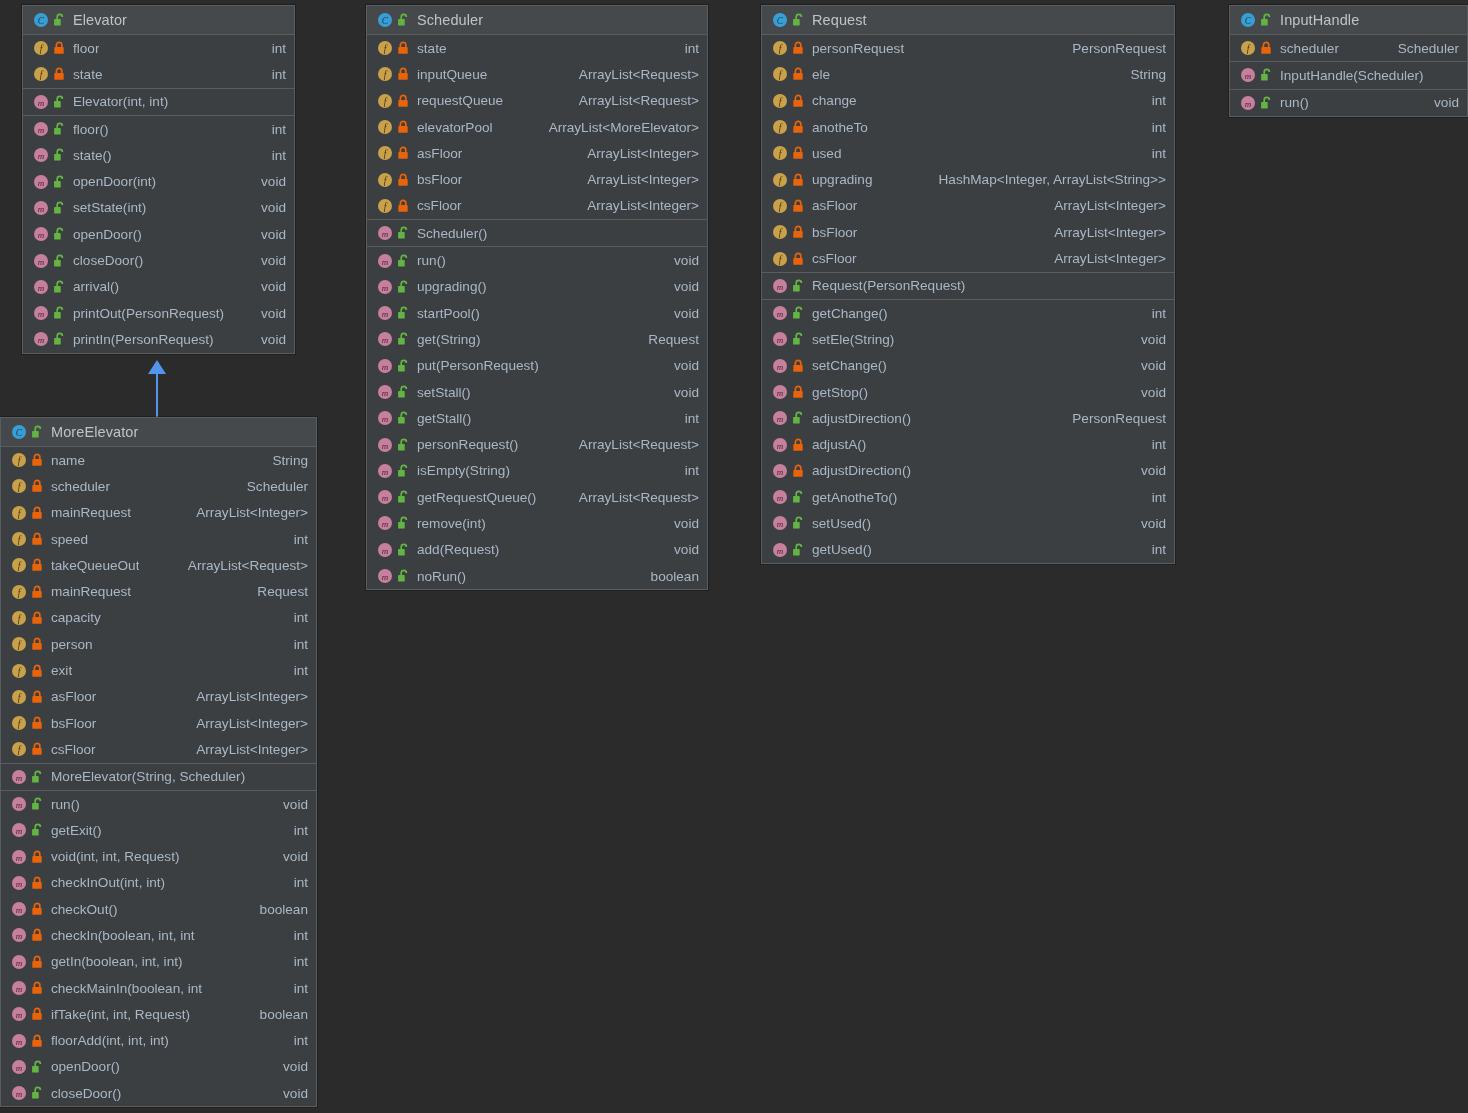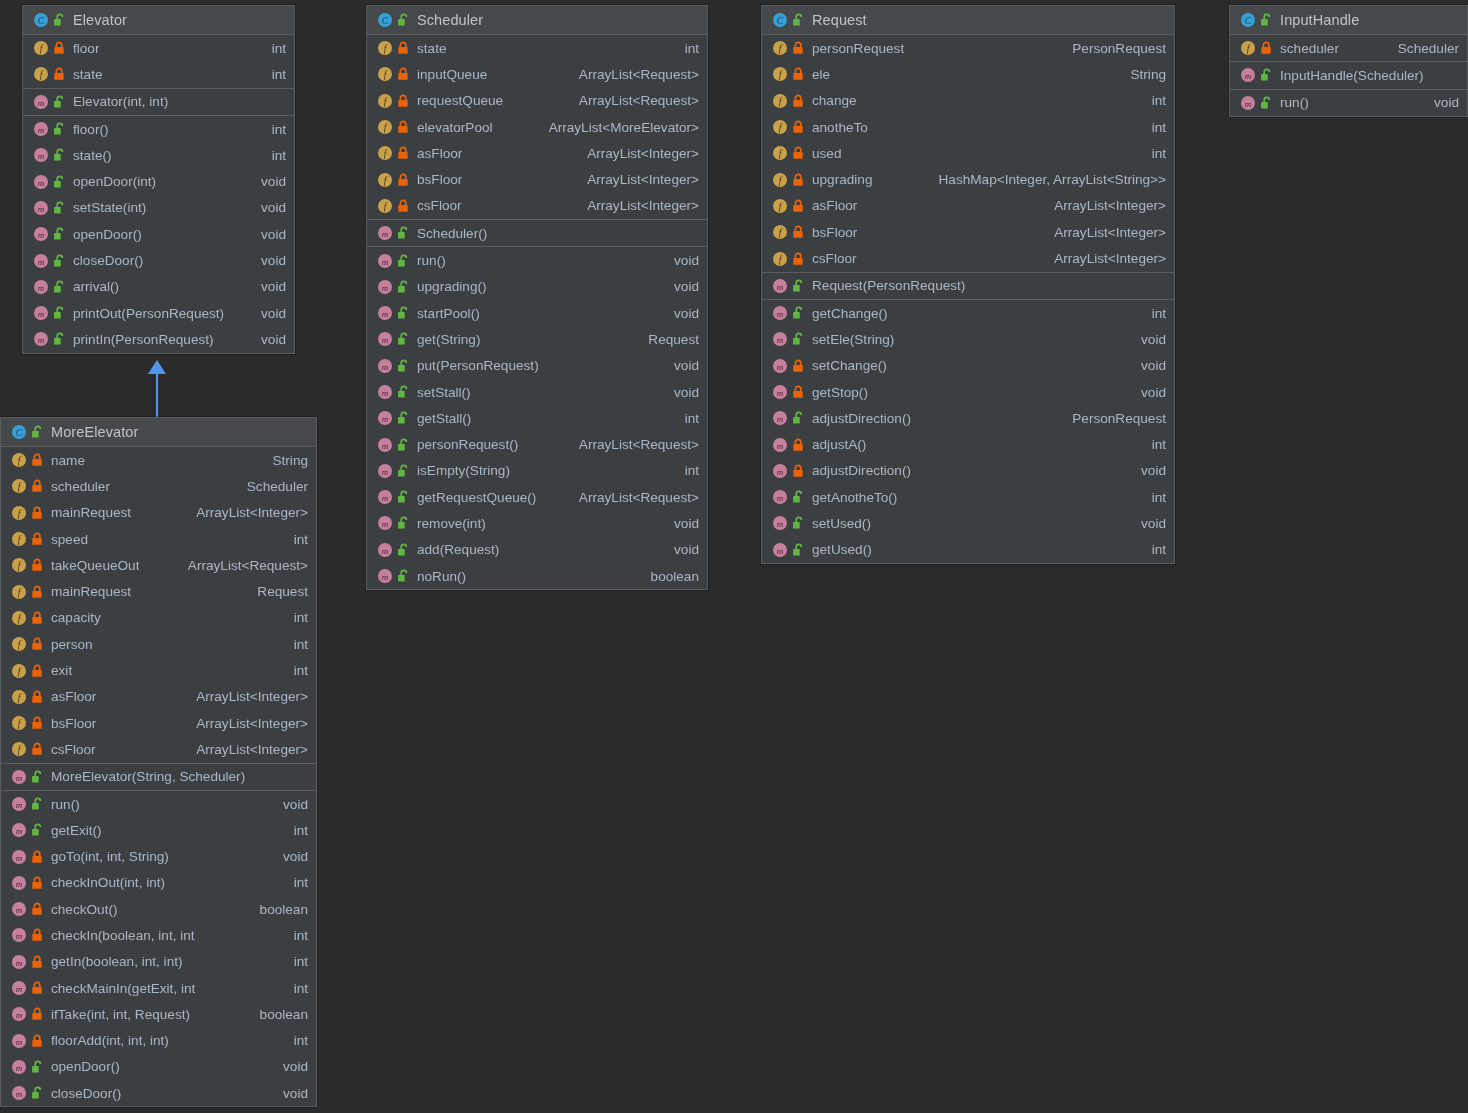--- a/index.html
+++ b/index.html
@@ -587,21 +587,21 @@
               <circle cx="8" cy="8" r="7" fill="#c77f9e"></circle>
               <text x="8" y="11.6" font-family="Liberation Serif, serif" font-size="9" font-style="italic" text-anchor="middle" fill="#4a2434">m</text>
             </svg>
           </span>
           <span class="ico ico-vis">
             <svg viewBox="0 0 13 14" width="13" height="14">
               <path d="M3.4 6.2 V4.1 a2.7 2.7 0 0 1 5.4 0 V6.2" fill="none" stroke="#e8630a" stroke-width="1.7"></path>
               <rect x="1.3" y="6.0" width="9.4" height="6.8" rx="0.9" fill="#e8630a"></rect>
             </svg>
           </span>
-          <span class="member-name">goTo(int, int, String)</span>
+          <span class="member-name">void(int, int, Request)</span>
           <span class="member-type">void</span>
         </div>
         <div class="uml-row">
           <span class="ico ico-kind">
             <svg viewBox="0 0 16 16" width="16" height="16">
               <circle cx="8" cy="8" r="7" fill="#c77f9e"></circle>
               <text x="8" y="11.6" font-family="Liberation Serif, serif" font-size="9" font-style="italic" text-anchor="middle" fill="#4a2434">m</text>
             </svg>
           </span>
           <span class="ico ico-vis">
@@ -667,21 +667,21 @@
               <circle cx="8" cy="8" r="7" fill="#c77f9e"></circle>
               <text x="8" y="11.6" font-family="Liberation Serif, serif" font-size="9" font-style="italic" text-anchor="middle" fill="#4a2434">m</text>
             </svg>
           </span>
           <span class="ico ico-vis">
             <svg viewBox="0 0 13 14" width="13" height="14">
               <path d="M3.4 6.2 V4.1 a2.7 2.7 0 0 1 5.4 0 V6.2" fill="none" stroke="#e8630a" stroke-width="1.7"></path>
               <rect x="1.3" y="6.0" width="9.4" height="6.8" rx="0.9" fill="#e8630a"></rect>
             </svg>
           </span>
-          <span class="member-name">checkMainIn(getExit, int</span>
+          <span class="member-name">checkMainIn(boolean, int</span>
           <span class="member-type">int</span>
         </div>
         <div class="uml-row">
           <span class="ico ico-kind">
             <svg viewBox="0 0 16 16" width="16" height="16">
               <circle cx="8" cy="8" r="7" fill="#c77f9e"></circle>
               <text x="8" y="11.6" font-family="Liberation Serif, serif" font-size="9" font-style="italic" text-anchor="middle" fill="#4a2434">m</text>
             </svg>
           </span>
           <span class="ico ico-vis">

